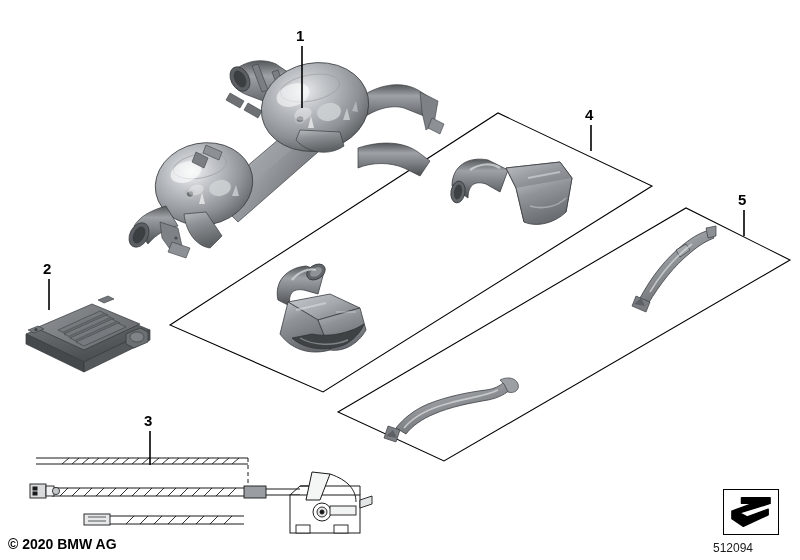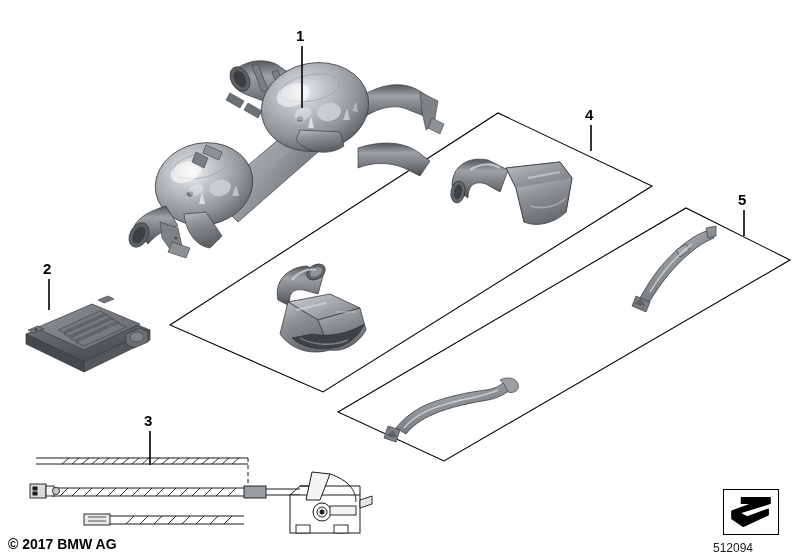--- a/index.html
+++ b/index.html
@@ -391,21 +391,21 @@
     <line x1="591" y1="125" x2="591" y2="151" stroke="#000000" stroke-width="1.6"></line>
     <line x1="744" y1="210" x2="744" y2="236" stroke="#000000" stroke-width="1.6"></line>
   </svg>
 
   <div class="callout-num" style="left:296px; top:28px;">1</div>
   <div class="callout-num" style="left:43px; top:261px;">2</div>
   <div class="callout-num" style="left:144px; top:413px;">3</div>
   <div class="callout-num" style="left:585px; top:107px;">4</div>
   <div class="callout-num" style="left:738px; top:192px;">5</div>
 
-  <div id="copyright">© 2017 BMW AG</div>
+  <div id="copyright">© 2020 BMW AG</div>
 
   <div id="corner-box">
     <svg viewBox="0 0 56 46" width="54" height="44">
       <path d="M48,8 L18,8 L18,14 L30,14 L8,22 L8,30 L20,38 L46,26 L46,20 L24,28 L16,24 L48,14 Z" fill="#000000"></path>
       <path d="M48,8 L18,8 L18,14 L30,14 L8,22 L8,30 L20,38 L46,26 L46,20 L24,28 L16,24 L48,14 Z" fill="none" stroke="#000000" stroke-width="1.4" stroke-linejoin="round"></path>
     </svg>
   </div>
   <div id="partnumber">512094</div>
 
 </div>

